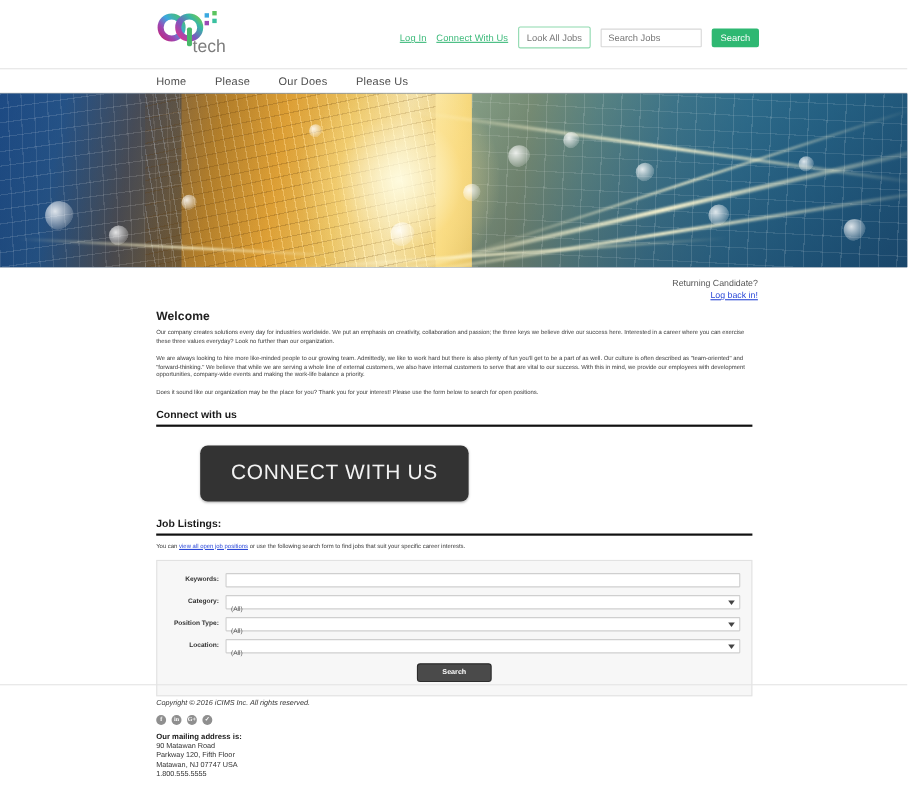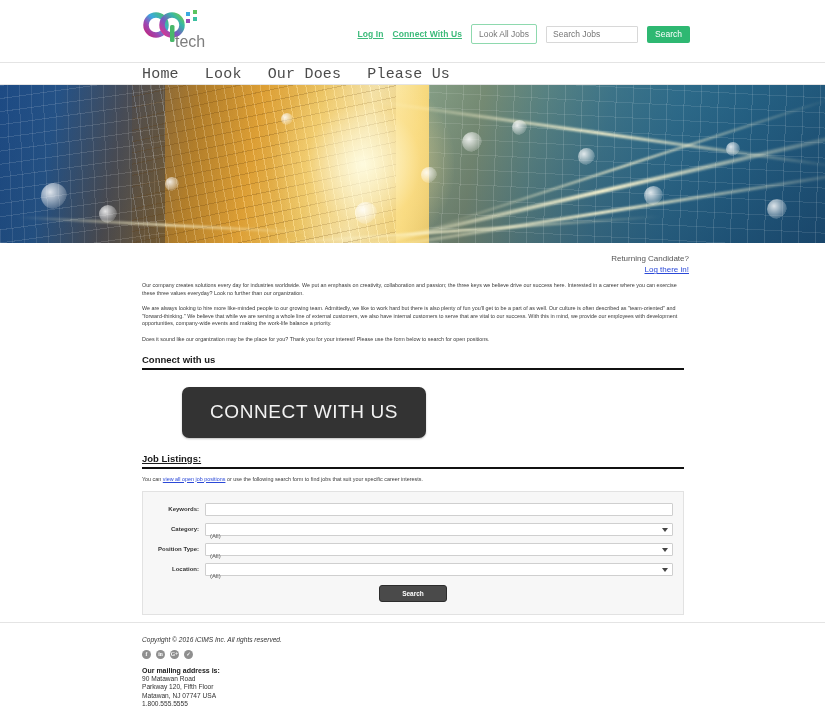--- a/index.html
+++ b/index.html
@@ -24,21 +24,21 @@
     width:80px; height:48px;
   }
   .logo-svg{ display:block; }
 
   .header-right{
     position:absolute; right:135px; top:24px;
     display:flex; align-items:center; gap:9px;
   }
   .hlink{
     font-size:8.5px; color:#3cba7a; text-decoration:underline;
-    cursor:pointer; white-space:nowrap; letter-spacing:.1px;font-weight:bold;
+    cursor:pointer; white-space:nowrap; letter-spacing:.1px;
   }
   .btn-outline{
     font-size:8.5px; color:#777;
     border:1px solid #8ed9ae; background:#fff;
     padding:4px 7px; border-radius:2px; cursor:pointer;
     white-space:nowrap;
   }
   .search-jobs-input{
     font-size:8.5px; color:#9a9a9a;
     border:1px solid #d8d8d8; background:#fff;
@@ -59,23 +59,22 @@
     border-top:1px solid #e4e4e4;
     border-bottom:1px solid #e4e4e4;
     background:#fff;
     position:relative;
   }
   .nav-items{
     position:absolute; left:142px; top:0;
     display:flex; gap:26px; height:23px; align-items:center;
   }
   .nav-item{
-    font-size:15px; color:#4c4c4c; cursor:pointer;
+    font-size:10px; color:#4c4c4c; cursor:pointer;
     letter-spacing:.2px;
-    font-family:Liberation Mono, monospace;
   }
 
   
   .hero{
     width:825px; height:158px;
     position:relative; overflow:hidden;
     background:#1b3a5c;
   }
   .hero-sky{
     position:absolute; inset:0;
@@ -282,21 +281,21 @@
     <span class="hlink">Connect With Us</span>
     <button class="btn-outline">Look All Jobs</button>
     <input class="search-jobs-input" type="text" placeholder="Search Jobs" style="">
     <button class="btn-green">Search</button>
   </div>
 </div>
 
 <div class="navbar">
   <div class="nav-items">
     <span class="nav-item">Home</span>
-    <span class="nav-item">Look</span>
+    <span class="nav-item">Please</span>
     <span class="nav-item">Our Does</span>
     <span class="nav-item">Please Us</span>
   </div>
 </div>
 
 <div class="hero">
   <div class="hero-sky"></div>
   <div class="hero-glass-left"></div>
   <div class="hero-towers"></div>
   <div class="hero-glass"></div>
@@ -316,36 +315,37 @@
   <div class="bokeh" style="left:62%; top:22%; width:15px; height:15px;"></div>
   <div class="bokeh" style="left:70%; top:40%; width:17px; height:17px;"></div>
   <div class="bokeh" style="left:78%; top:64%; width:19px; height:19px;"></div>
   <div class="bokeh" style="left:88%; top:36%; width:14px; height:14px;"></div>
   <div class="bokeh" style="left:93%; top:72%; width:20px; height:20px;"></div>
   <div class="bokeh" style="left:34%; top:18%; width:12px; height:12px;"></div>
 </div>
 
 <div class="returning">
   <span class="lbl">Returning Candidate?</span>
-  <span class="lnk">Log there in!</span>
+  <span class="lnk">Log back in!</span>
 </div>
 
 <div class="content">
 
+  <h2 class="sec-title">Welcome</h2>
   <p class="body-text">Our company creates solutions every day for industries worldwide. We put an emphasis on creativity, collaboration and passion; the three keys we believe drive our success here. Interested in a career where you can exercise these three values everyday? Look no further than our organization.</p>
   <p class="body-text">We are always looking to hire more like-minded people to our growing team. Admittedly, we like to work hard but there is also plenty of fun you'll get to be a part of as well. Our culture is often described as "team-oriented" and "forward-thinking." We believe that while we are serving a whole line of external customers, we also have internal customers to serve that are vital to our success. With this in mind, we provide our employees with development opportunities, company-wide events and making the work-life balance a priority.</p>
   <p class="body-text">Does it sound like our organization may be the place for you? Thank you for your interest! Please use the form below to search for open positions.</p>
 
   <h3 class="rule-title">Connect with us</h3>
 
   <div class="cwu-wrap">
     <span class="cwu-btn">CONNECT WITH US</span>
   </div>
 
-  <h3 class="rule-title" style="margin-top:15px;text-decoration:underline;">Job Listings:</h3>
+  <h3 class="rule-title" style="margin-top:15px;">Job Listings:</h3>
 
   <p class="joblist-note"><span>You can </span><a>view all open job positions</a><span> or use the following search form to find jobs that suit your specific career interests.</span></p>
 
   <div class="search-form">
 
     <div class="form-row">
       <div class="form-label">Keywords:</div>
       <input class="form-field" type="text" placeholder="" style="">
     </div>
 

